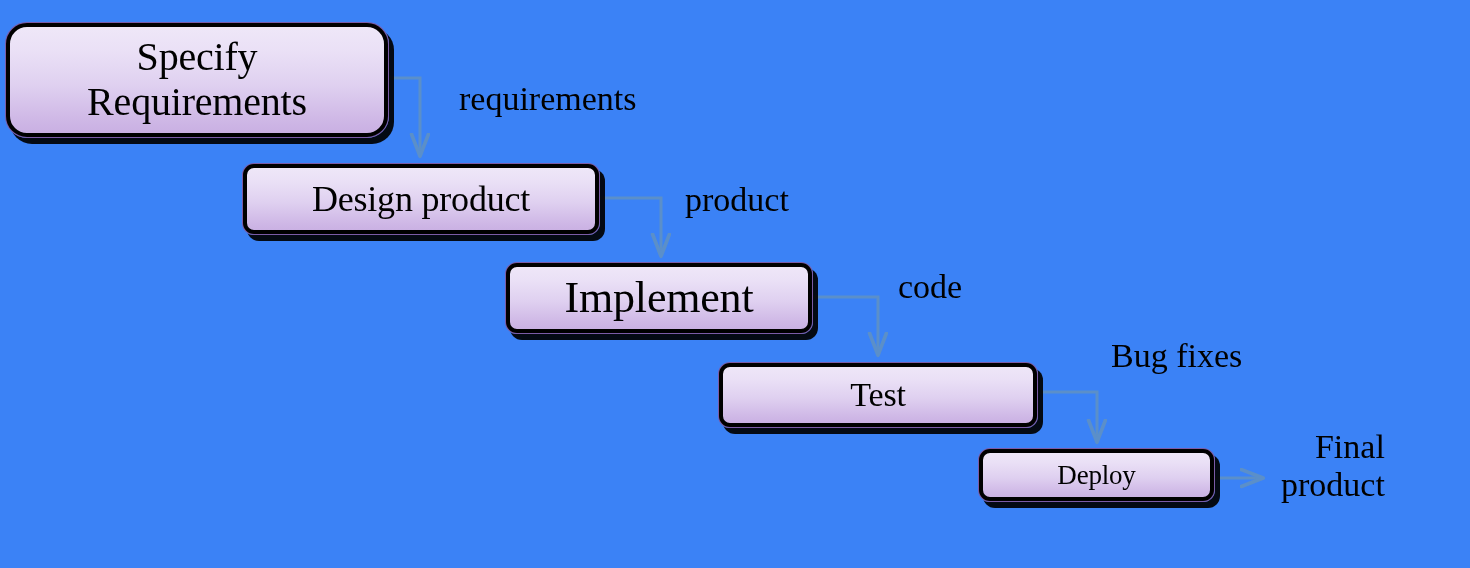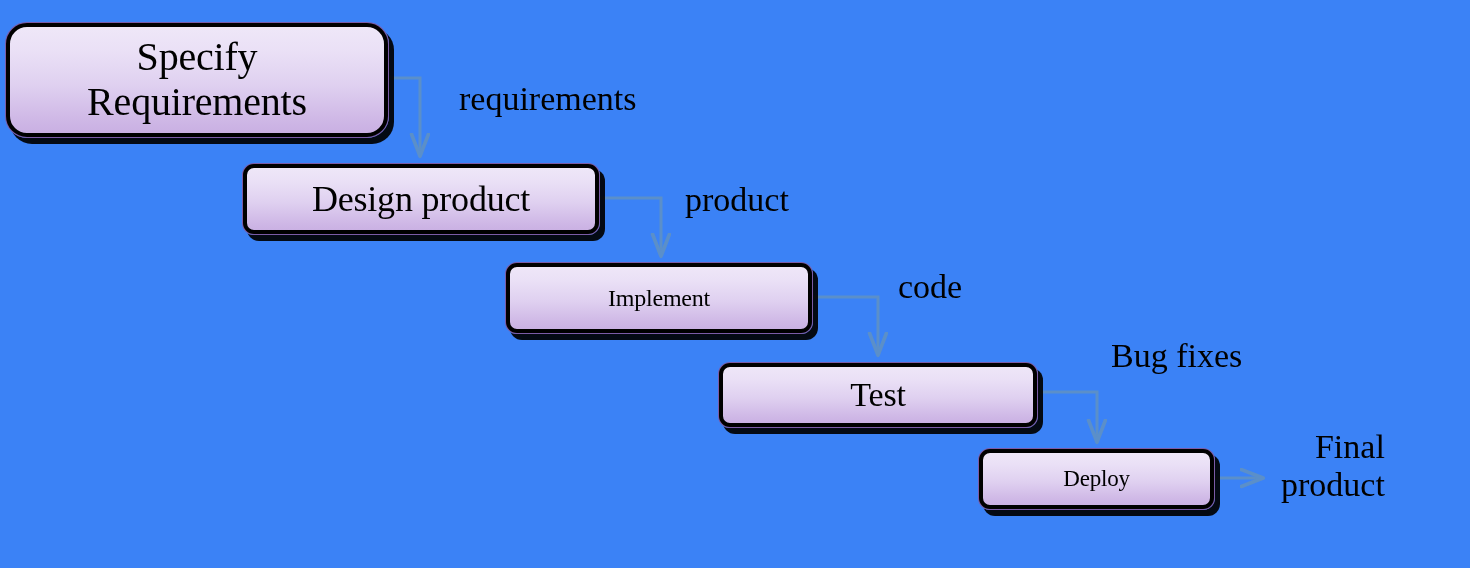--- a/index.html
+++ b/index.html
@@ -31,23 +31,23 @@
     outline: 4px solid #000000;
     outline-offset: -5px;
     box-shadow: 5px 6px 0px 0px rgba(0,0,0,0.92);
     line-height: 1.12;
     letter-spacing: -0.2px;
     white-space: pre-line;
   }
 
   #node-specify     { left: 5px;   top: 22px;  width: 384px; height: 116px; font-size: 40px; border-radius: 22px; }
   #node-design      { left: 242px; top: 163px; width: 358px; height: 72px;  font-size: 36px; }
-  #node-implement   { left: 505px; top: 262px; width: 308px; height: 72px;  font-size: 24px; }
+  #node-implement   { left: 505px; top: 262px; width: 308px; height: 72px;  font-size: 44px; }
   #node-test        { left: 718px; top: 362px; width: 320px; height: 66px;  font-size: 34px; text-align: right; }
-  #node-deploy      { left: 978px; top: 448px; width: 237px; height: 62px;  font-size: 23px; }
+  #node-deploy      { left: 978px; top: 448px; width: 237px; height: 54px;  font-size: 27px; }
 
   
   .edge-label {
     position: absolute;
     color: #000000;
     font-size: 34px;
     white-space: pre-line;
     line-height: 1.12;
   }
   #label-requirements { left: 459px;  top: 80px;  }

